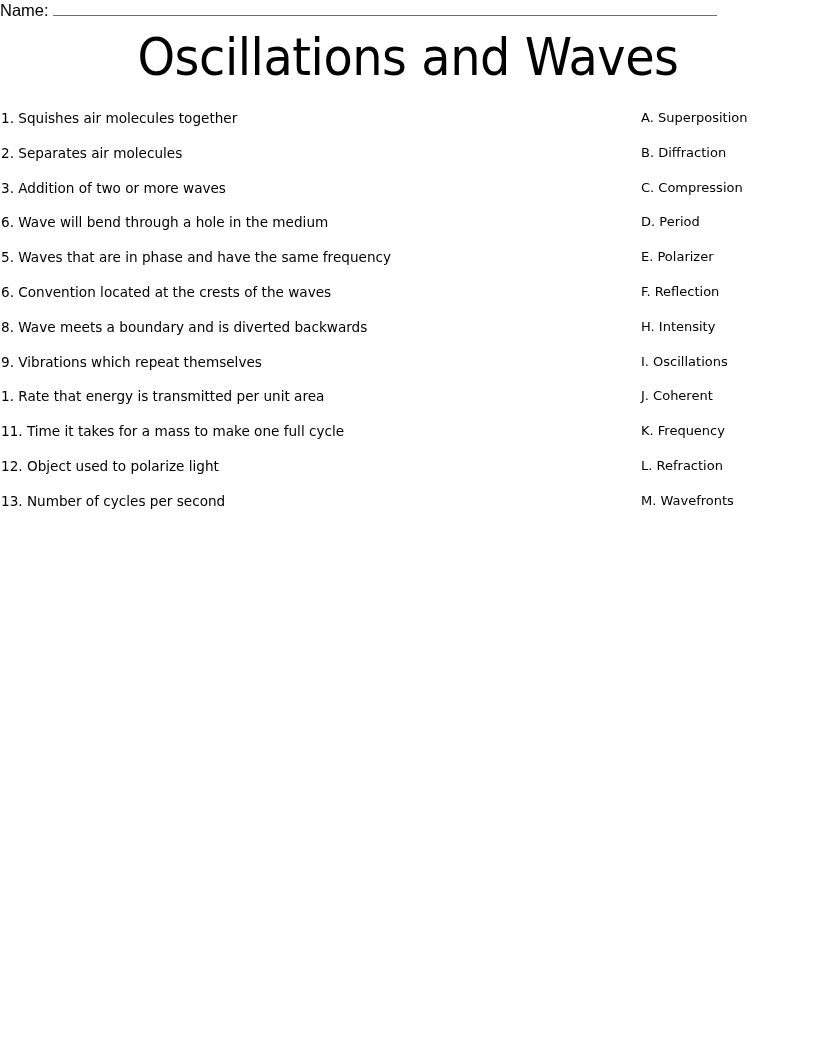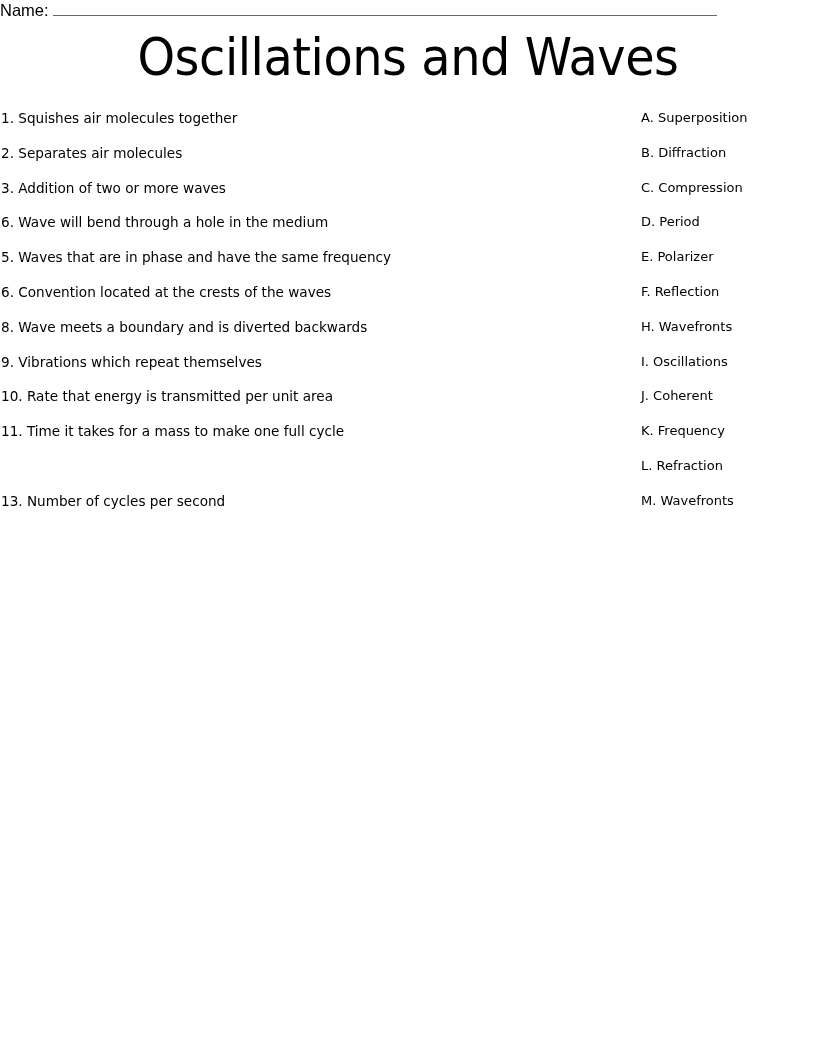--- a/index.html
+++ b/index.html
@@ -120,34 +120,35 @@
     <div class="match-row">
       <div class="question-cell">5. Waves that are in phase and have the same frequency</div>
       <div class="answer-cell">E. Polarizer</div>
     </div>
     <div class="match-row">
       <div class="question-cell">6. Convention located at the crests of the waves</div>
       <div class="answer-cell">F. Reflection</div>
     </div>
     <div class="match-row">
       <div class="question-cell">8. Wave meets a boundary and is diverted backwards</div>
-      <div class="answer-cell">H. Wavefronts</div>
+      <div class="answer-cell">H. Intensity</div>
     </div>
     <div class="match-row">
       <div class="question-cell">9. Vibrations which repeat themselves</div>
       <div class="answer-cell">I. Oscillations</div>
     </div>
     <div class="match-row">
-      <div class="question-cell">10. Rate that energy is transmitted per unit area</div>
+      <div class="question-cell">1. Rate that energy is transmitted per unit area</div>
       <div class="answer-cell">J. Coherent</div>
     </div>
     <div class="match-row">
       <div class="question-cell">11. Time it takes for a mass to make one full cycle</div>
       <div class="answer-cell">K. Frequency</div>
     </div>
     <div class="match-row">
+      <div class="question-cell">12. Object used to polarize light</div>
       <div class="answer-cell">L. Refraction</div>
     </div>
     <div class="match-row">
       <div class="question-cell">13. Number of cycles per second</div>
       <div class="answer-cell">M. Wavefronts</div>
     </div>
   </div>
 
 </body></html>

